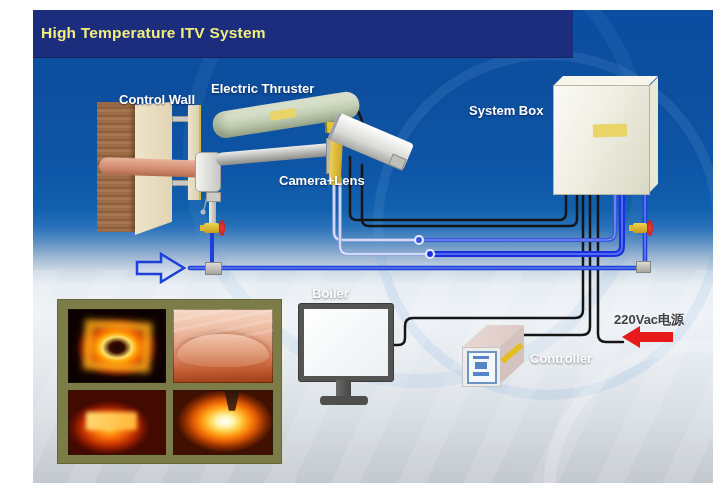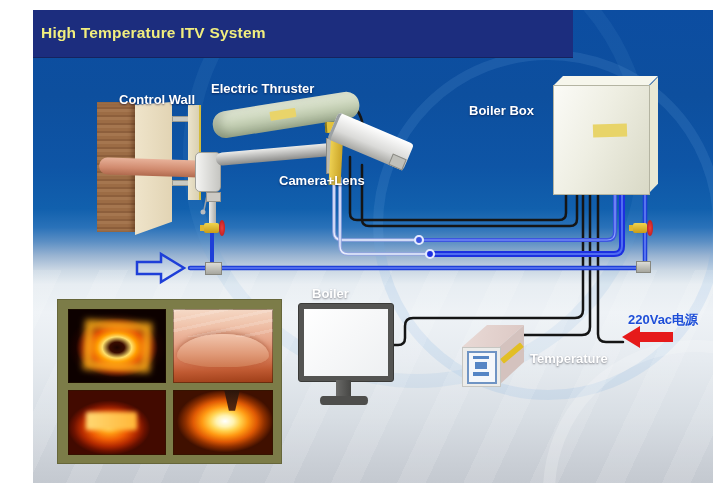--- a/index.html
+++ b/index.html
@@ -22,21 +22,21 @@
 
   
   .header{position:absolute;left:0;top:0;width:540px;height:47px;background:#1c2d7e;
           border-bottom:1px solid #15235f;}
   .title{position:absolute;left:8px;top:0;line-height:46px;font-size:15.5px;font-weight:bold;
          color:#f1ee7e;letter-spacing:.2px;}
 
   
   .lbl{position:absolute;z-index:30;font-size:13px;font-weight:bold;color:#ffffff;
        text-shadow:0 1px 2px rgba(0,0,40,.55);white-space:nowrap;}
-  .lbl.red{color:#1d4ed8;text-shadow:0 1px 1px rgba(255,255,255,.5);margin-left:14px;}
+  .lbl.red{color:#404040;text-shadow:0 1px 1px rgba(255,255,255,.5);}
 
   
   .wires{position:absolute;left:0;top:0;z-index:6;}
 
   
   .dev{position:absolute;z-index:10;}
 
   
   .wall-brown{left:64px;top:92px;width:38px;height:130px;
      background:repeating-linear-gradient(0deg,#a5764f 0 3px,#8d5f3c 3px 5px,#9c6c45 5px 8px);
@@ -253,19 +253,19 @@
       <div class="ph ph4"></div>
     </div>
 
     <div class="header">
       <span class="title">High Temperature ITV System</span>
     </div>
 
     <div class="lbl" style="left:86px;top:82px;">Control Wall</div>
     <div class="lbl" style="left:178px;top:71px;text-align:center;">Electric Thruster</div>
     <div class="lbl" style="left:198px;top:163px;margin-left:48px;">Camera+Lens</div>
-    <div class="lbl" style="left:436px;top:93px;">Boiler Box</div>
+    <div class="lbl" style="left:436px;top:93px;">System Box</div>
     <div class="lbl" style="left:279px;top:276px;text-shadow:0 1px 2px rgba(60,60,70,.6);">Boiler</div>
-    <div class="lbl" style="left:497px;top:341px;text-shadow:0 1px 2px rgba(60,60,70,.6);">Temperature</div>
+    <div class="lbl" style="left:497px;top:341px;text-shadow:0 1px 2px rgba(60,60,70,.6);">Controller</div>
     <div class="lbl red" style="left:581px;top:301px;">220Vac电源</div>
 
   </div>
 </div>
 
 </body></html>

